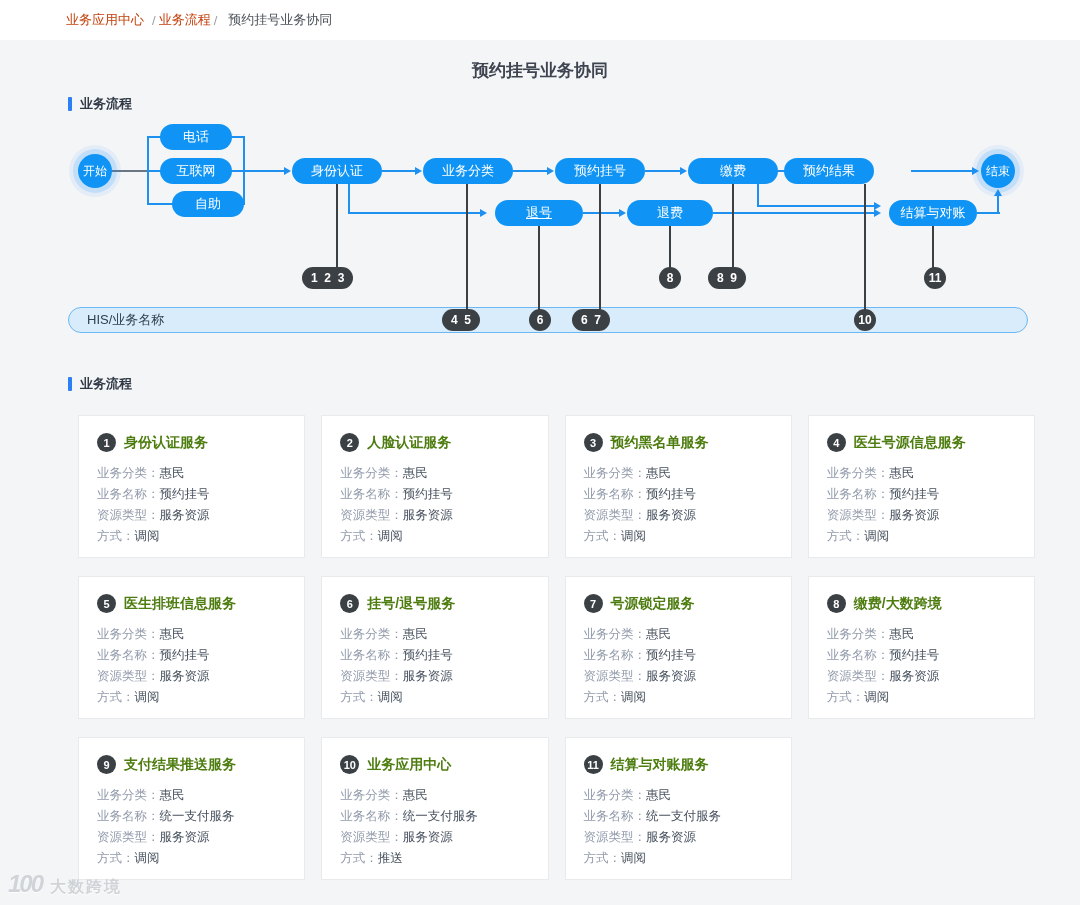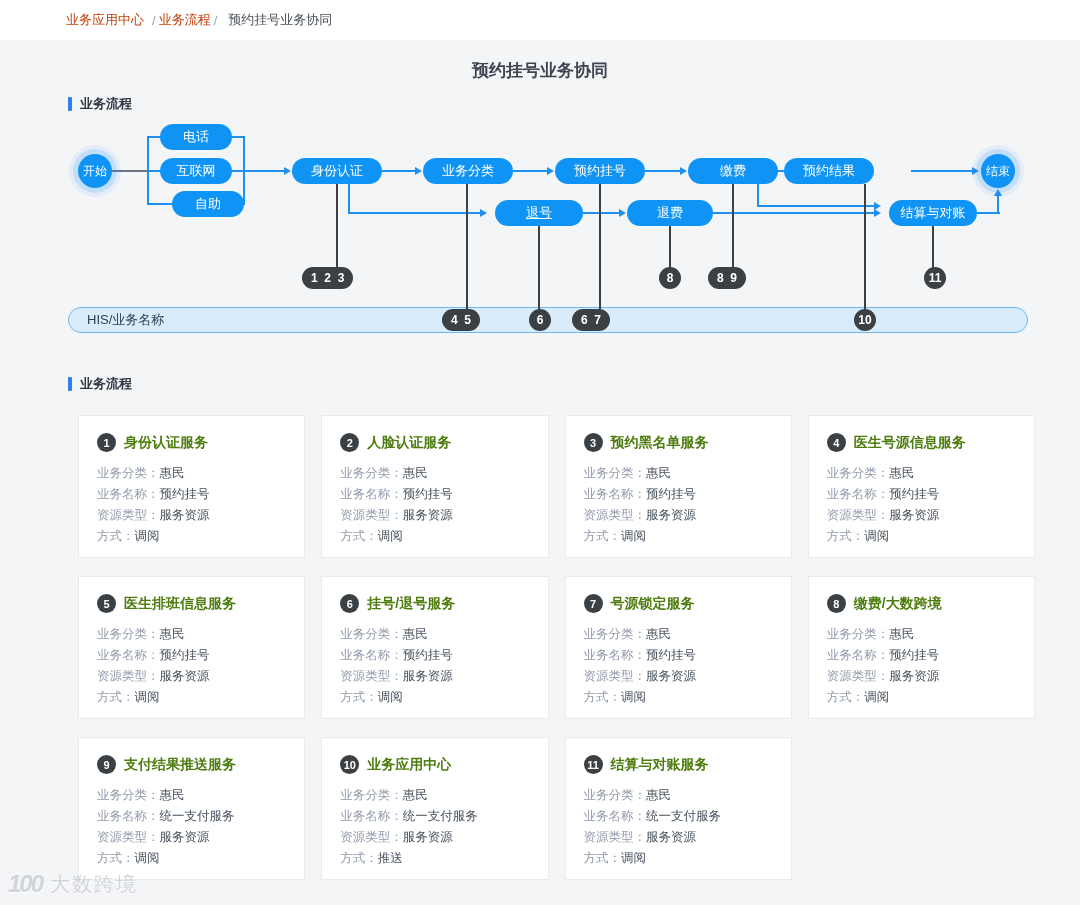--- a/index.html
+++ b/index.html
@@ -47,21 +47,21 @@
           font-size:11px; font-weight:700; display:flex; align-items:center; justify-content:center; padding:0 2px; }
   .card-title { font-size:14px; font-weight:700; color:#4d7c0f; margin-left:8px; }
   .card-fields { margin-top:11px; }
   .f-row { font-size:12.5px; line-height:21px; }
   .f-label { color:#929bab; }
   .f-value { color:#47515e; font-weight:500; }
   
   .watermark { position:absolute; left:8px; bottom:7px; display:flex; align-items:flex-end;
           color:#cfd3d7; opacity:.95; text-shadow:0 1px 1px #fff; z-index:9; }
   .wm-logo { font-size:24px; font-weight:800; font-style:italic; letter-spacing:-2px; margin-right:8px; }
-  .wm-text { font-size:20px; font-weight:400; letter-spacing:2px; }
+  .wm-text { font-size:16px; font-weight:700; letter-spacing:2px; }
 </style>
 </head>
 <body>
 
 <div class="topbar">
   <span class="crumb">业务应用中心</span>
   <span class="crumb-sep" style="margin-left:8px;">/</span>
   <span class="crumb">业务流程</span>
   <span class="crumb-sep">/</span>
   <span class="crumb current">预约挂号业务协同</span>

